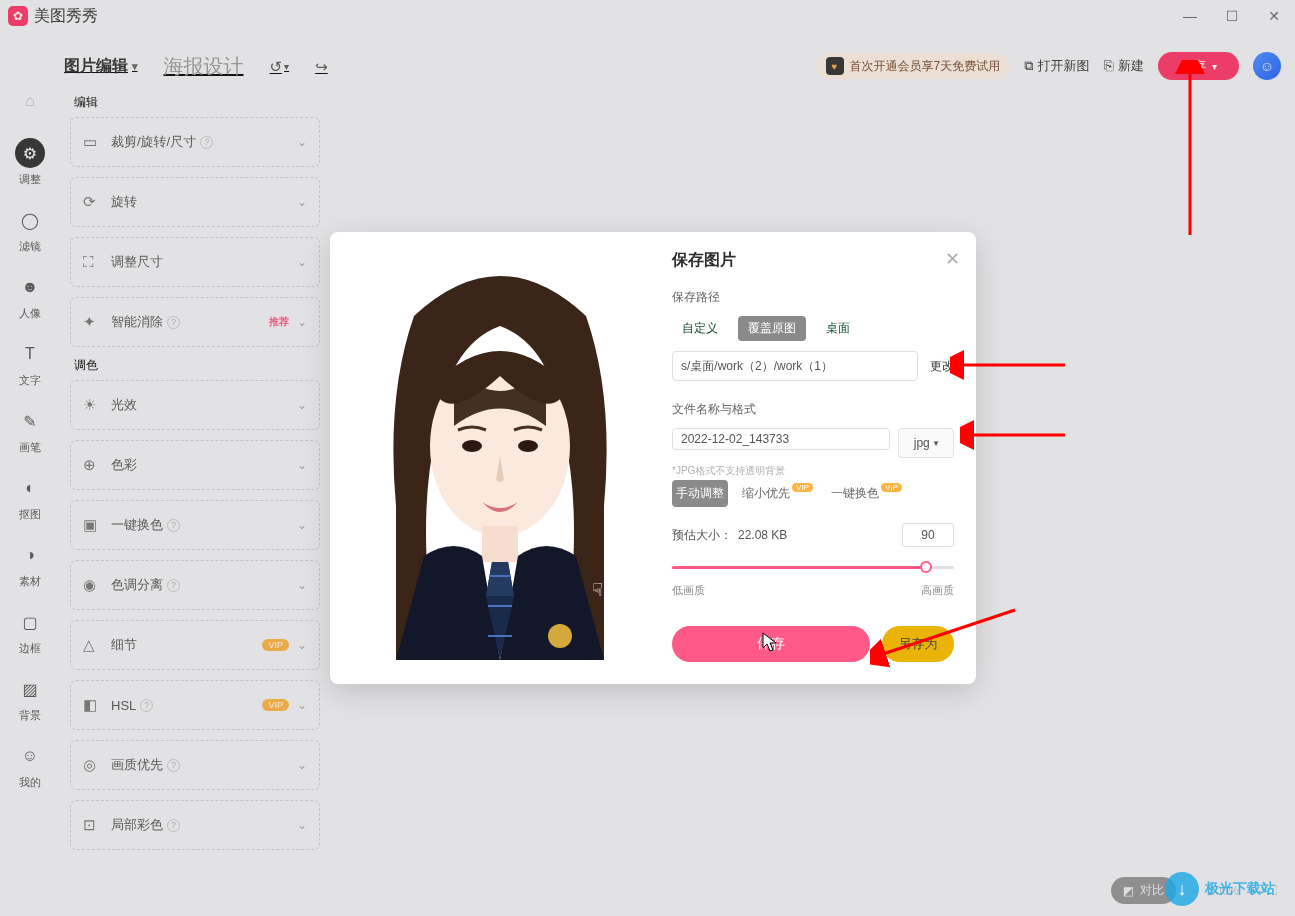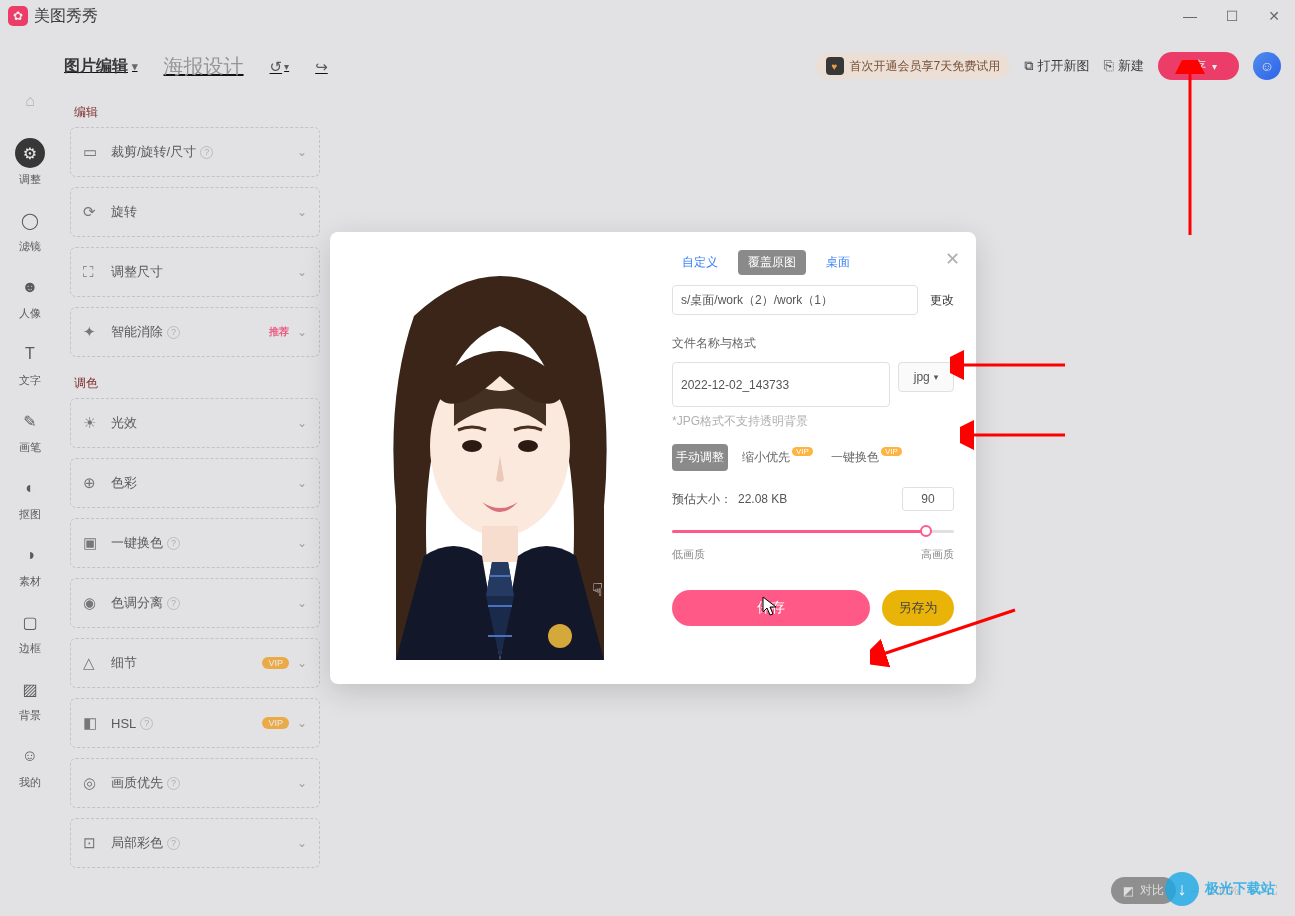--- a/index.html
+++ b/index.html
@@ -27,21 +27,21 @@
 
 
 .main { display: flex; height: calc(100% - 80px); }
 .side-rail { width: 60px; background: #f5f5f7; display: flex; flex-direction: column; align-items: center; padding-top: 6px; gap: 18px; }
 .rail-item { display: flex; flex-direction: column; align-items: center; gap: 4px; color: #555; font-size: 11px; cursor: pointer; }
 .rail-item.active .rail-icon { background: #2c2c2c; color: #fff; }
 .rail-icon { width: 30px; height: 30px; border-radius: 50%; display: flex; align-items: center; justify-content: center; font-size: 16px; color: #555; }
 .rail-home { width: 30px; height: 30px; display:flex; align-items:center; justify-content:center; color:#bbb; font-size:16px; margin-bottom:4px;}
 
 .panel { width: 270px; padding: 6px 10px 10px 10px; overflow-y: auto; }
-.panel-section-label { font-size: 12px; color: #7f1d1d; margin: 18px 0 6px 4px; }
+.panel-section-label { font-size: 12px; color: #000000; margin: 8px 0 6px 4px; }
 .panel-row { height: 50px; border: 1px dashed #d0d0d0; border-radius: 6px; display: flex; align-items: center; padding: 0 12px; margin-bottom: 10px; background: #f5f5f7; cursor: pointer; position: relative; }
 .panel-row-icon { width: 18px; color: #777; margin-right: 10px; font-size: 15px; }
 .panel-row-label { font-size: 13px; color: #555; flex: 1; display:flex; align-items:center; gap:4px;}
 .info-dot { width:13px; height:13px; border-radius:50%; border:1px solid #c9c9c9; color:#b5b5b5; font-size:9px; display:inline-flex; align-items:center; justify-content:center;}
 .chev { color: #aaa; font-size: 12px; }
 .vip-badge { background:#ffb340; color:#fff; font-size:9px; border-radius:7px; padding:1px 6px; margin-right:8px;}
 .new-badge { color:#ff5a87; font-size:10px; font-weight:600; margin-right:8px;}
 
 .canvas-area { flex: 1; background: #f5f5f7; position: relative; }
 .canvas-dash { position:absolute; left:10px; top:0; right:10px; bottom:10px; border:none; }
@@ -52,29 +52,29 @@
 
 .modal { position:absolute; left:330px; top:232px; width:646px; background:#fff; border-radius:8px; box-shadow:0 8px 30px rgba(0,0,0,0.15); display:flex; }
 .modal-left { width:340px; padding:24px; display:flex; align-items:flex-start; justify-content:center; }
 .portrait { width:292px; height:404px; background:#fff; position:relative; overflow:hidden;}
 .portrait svg { width:100%; height:100%; }
 .modal-right { flex:1; padding:18px 22px 22px 2px; }
 .modal-title { font-size:16px; font-weight:600; color:#2c2c2c; margin-bottom:18px;}
 .modal-close { position:absolute; right:16px; top:16px; color:#b0b0b0; font-size:18px; cursor:pointer;}
 .sec-label { font-size:12px; color:#666; margin-bottom:10px;}
 .tab-row { display:flex; gap:10px; margin-bottom:10px;}
-.tab-seg { font-size:12px; padding:4px 10px; border-radius:4px; color:#3b82f6; cursor:pointer;}
+.tab-seg { font-size:12px; padding:4px 10px; border-radius:4px; color:#14532d; cursor:pointer;}
 .tab-seg.active { background:#8a8a8a; color:#fff;}
 .path-row { display:flex; align-items:center; gap:12px; margin-bottom:20px;}
 .path-input { flex:1; height:30px; border:1px solid #e0e0e0; border-radius:4px; padding:0 8px; font-size:12px; color:#555; background:#fff; display:flex; align-items:center; overflow:hidden; white-space:nowrap;}
 .change-btn { font-size:12px; color:#333; cursor:pointer;}
 .file-row { display:flex; gap:8px; margin-bottom:6px;}
-.file-input { flex:1; height:45px; border:1px solid #e0e0e0; border-radius:4px; padding:8px 8px; font-size:12px; color:#555;}
+.file-input { flex:1; height:22px; border:1px solid #e0e0e0; border-radius:4px; padding:8px 8px; font-size:12px; color:#555;}
 .fmt-select { width:56px; height:30px; border:1px solid #e0e0e0; border-radius:4px; font-size:12px; color:#555; display:flex; align-items:center; justify-content:center; gap:4px; cursor:pointer; background:#fafafa;}
-.hint { font-size:12px; color:#b0b0b0; margin-bottom:14px;}
+.hint { font-size:10px; color:#b0b0b0; margin-bottom:2px;}
 .q-row { display:flex; gap:10px; align-items:center; margin-bottom:16px;}
 .q-seg { font-size:12px; padding:5px 4px; border-radius:4px; color:#666; cursor:pointer; display:flex; align-items:center; gap:2px;}
 .q-seg.active { background:#8a8a8a; color:#fff;}
 .vip-tiny { background:#ffb340; color:#fff; font-size:8px; border-radius:5px; padding:0 4px; position:relative; top:-6px;}
 .size-row { display:flex; align-items:center; gap:6px; font-size:12px; color:#555; margin-bottom:10px;}
 .size-input { width:52px; height:24px; border:1px solid #e0e0e0; border-radius:3px; text-align:center; font-size:12px; margin-left:auto; color:#555;}
 .slider-wrap { position:relative; height:20px; margin-bottom:6px;}
 .slider-track { position:absolute; left:0; right:0; top:9px; height:3px; background:#e0e0e0; border-radius:2px;}
 .slider-fill { position:absolute; left:0; top:9px; height:3px; background:#ff5a87; border-radius:2px; width:90%;}
 .slider-thumb { position:absolute; top:4px; width:12px; height:12px; border-radius:50%; background:#fff; border:2px solid #ff5a87; left:calc(90% - 6px);}
@@ -323,21 +323,23 @@
         <line x1="134" y1="350" x2="158" y2="350" stroke="#4a72c0" stroke-width="2"></line>
         <line x1="134" y1="380" x2="158" y2="380" stroke="#4a72c0" stroke-width="2"></line>
 
         <circle cx="206" cy="380" r="12" fill="#d4a83a"></circle>
 
         <text x="238" y="340" font-size="18" fill="#fff">☟</text>
       </svg>
     </div>
   </div>
   <div class="modal-right">
-
+    <div class="modal-title">保存图片</div>
+
+    <div class="sec-label">保存路径</div>
     <div class="tab-row">
       <div class="tab-seg">自定义</div>
       <div class="tab-seg active">覆盖原图</div>
       <div class="tab-seg">桌面</div>
     </div>
     <div class="path-row">
       <div class="path-input">s/桌面/work（2）/work（1）</div>
       <div class="change-btn">更改</div>
     </div>
 

